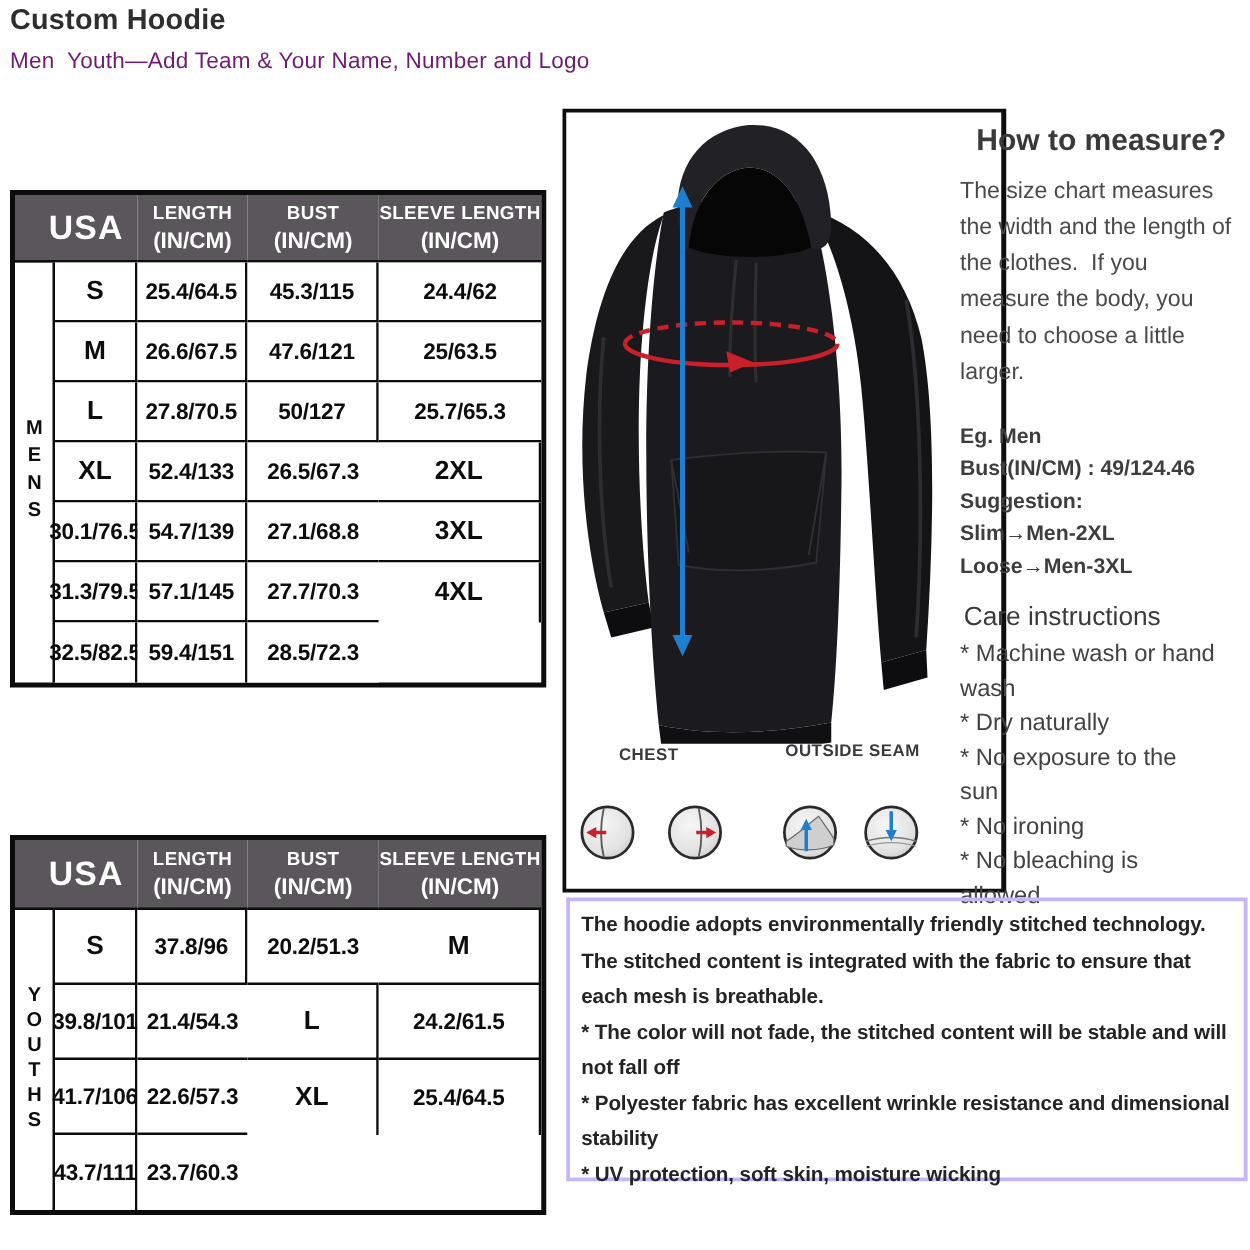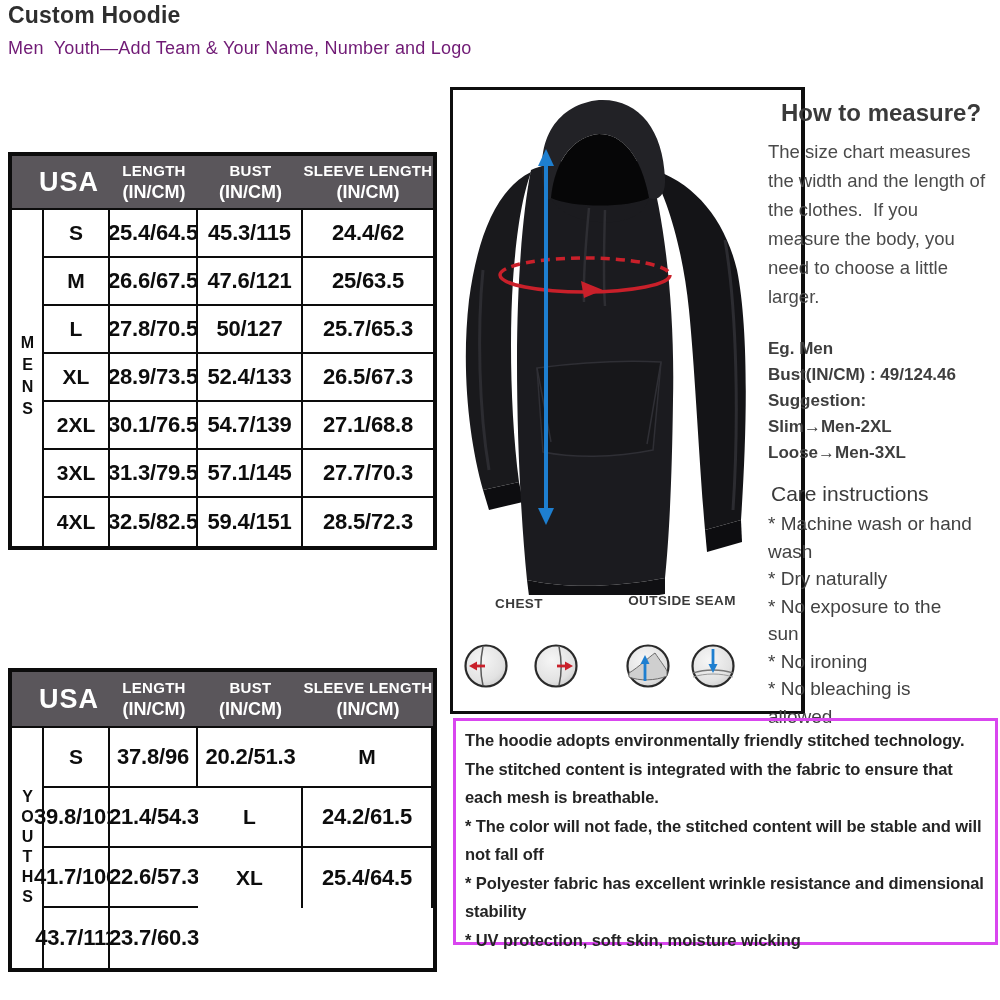--- a/index.html
+++ b/index.html
@@ -22,21 +22,21 @@
   .h-len{grid-area:1/3/2/4;}.h-bust{grid-area:1/4/2/5;}.h-slv{grid-area:1/5/2/6;}
   .hl{font-size:15px;letter-spacing:.3px;text-align:right;}
   .hu{font-size:18px;margin-top:3px;}
   .grp{grid-column:1;grid-row:2/span 7;display:flex;align-items:center;justify-content:center;
        border-right:2px solid #0c0c0c;font-weight:bold;font-size:16px;color:#0e0e0e;
        writing-mode:vertical-lr;text-orientation:upright;letter-spacing:5px;}
   .youths .grp{grid-row:2/span 4;letter-spacing:3px;}
   .cell{display:flex;align-items:center;justify-content:center;border-right:2px solid #0c0c0c;
         border-bottom:2px solid #0c0c0c;font-weight:bold;color:#0d0d0d;background:#fff;}
   .c-sz{font-size:21px;}
-  .val{font-size:22px;letter-spacing:-.2px;}
+  .val{font-size:18px;letter-spacing:-.2px;}
   .last{border-right:none!important;}
   .bot{border-bottom:none!important;}
 
   
   .hoodie-panel{position:absolute;left:450px;top:87px;width:355px;height:627px;box-sizing:border-box;
                 border:3px solid #0e0e0e;border-right-width:4px;background:#fff;}
   .hoodie-svg{position:absolute;left:0;top:0;}
   .diag-label{position:absolute;font-size:13.5px;font-weight:bold;color:#3a3a3a;letter-spacing:.4px;
               text-align:center;}
   .lbl-chest{left:14px;top:506px;width:104px;}
@@ -47,21 +47,21 @@
   
   .measure-panel{position:absolute;left:757px;top:87px;width:243px;height:627px;box-sizing:border-box;}
   .mp-heading{font-size:24px;font-weight:bold;color:#3a3a3a;margin:12px 0 10px 24px;}
   .mp-body{font-size:18.5px;line-height:29px;color:#4a4a4a;margin:0 4px 0 11px;width:226px;white-space:pre-wrap;}
   .mp-example{margin:25px 0 0 11px;font-size:17px;font-weight:bold;color:#3e3e3e;line-height:26px;}
   .mp-care-h{font-size:21px;color:#3a3a3a;margin:16px 0 4px 14px;}
   .mp-care{margin:0 0 0 11px;font-size:19px;color:#424242;line-height:27.5px;width:207px;}
 
   
   .desc-box{position:absolute;left:453px;top:718px;width:545px;height:227px;box-sizing:border-box;
-            border:3px solid #d946ef;padding:5px 8px 0 9px;}
+            border:3px solid #c4b5fd;padding:5px 8px 0 9px;}
   .desc-box p{margin:0;font-size:16.5px;font-weight:bold;color:#242424;line-height:28.5px;letter-spacing:-.1px;}
 </style>
 </head>
 <body>
 
 <div class="page">
 
   <svg width="0" height="0" style="position:absolute">
     <defs>
       <radialGradient id="circGrad" cx="40%" cy="35%" r="75%">
@@ -102,21 +102,20 @@
     <div class="cell val">26.6/67.5</div>
     <div class="cell val">47.6/121</div>
     <div class="cell val last">25/63.5</div>
 
     <div class="cell c-sz">L</div>
     <div class="cell val">27.8/70.5</div>
     <div class="cell val">50/127</div>
     <div class="cell val last">25.7/65.3</div>
 
     <div class="cell c-sz">XL</div>
-    <div class="cell val">28.9/73.5</div>
     <div class="cell val">52.4/133</div>
     <div class="cell val last">26.5/67.3</div>
 
     <div class="cell c-sz">2XL</div>
     <div class="cell val">30.1/76.5</div>
     <div class="cell val">54.7/139</div>
     <div class="cell val last">27.1/68.8</div>
 
     <div class="cell c-sz">3XL</div>
     <div class="cell val">31.3/79.5</div>

